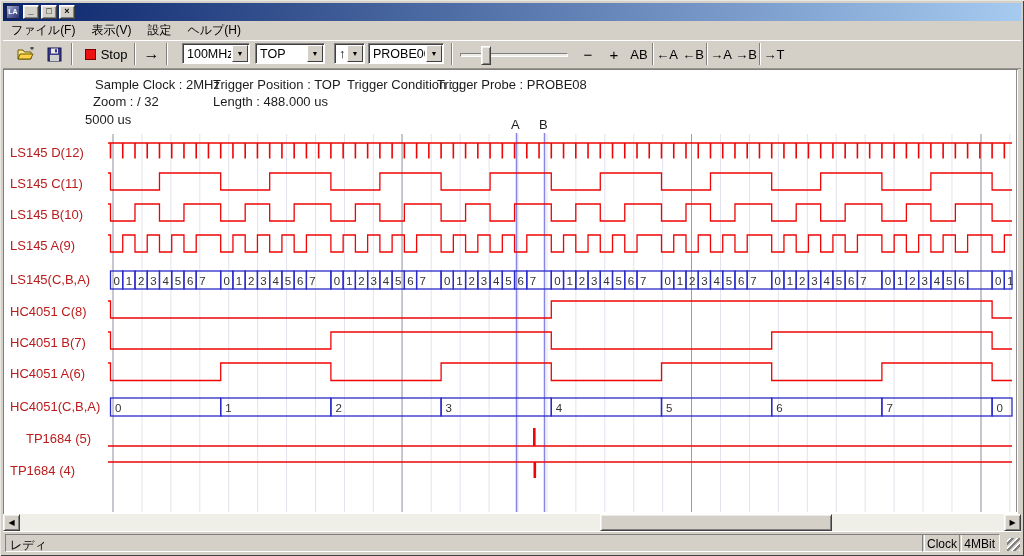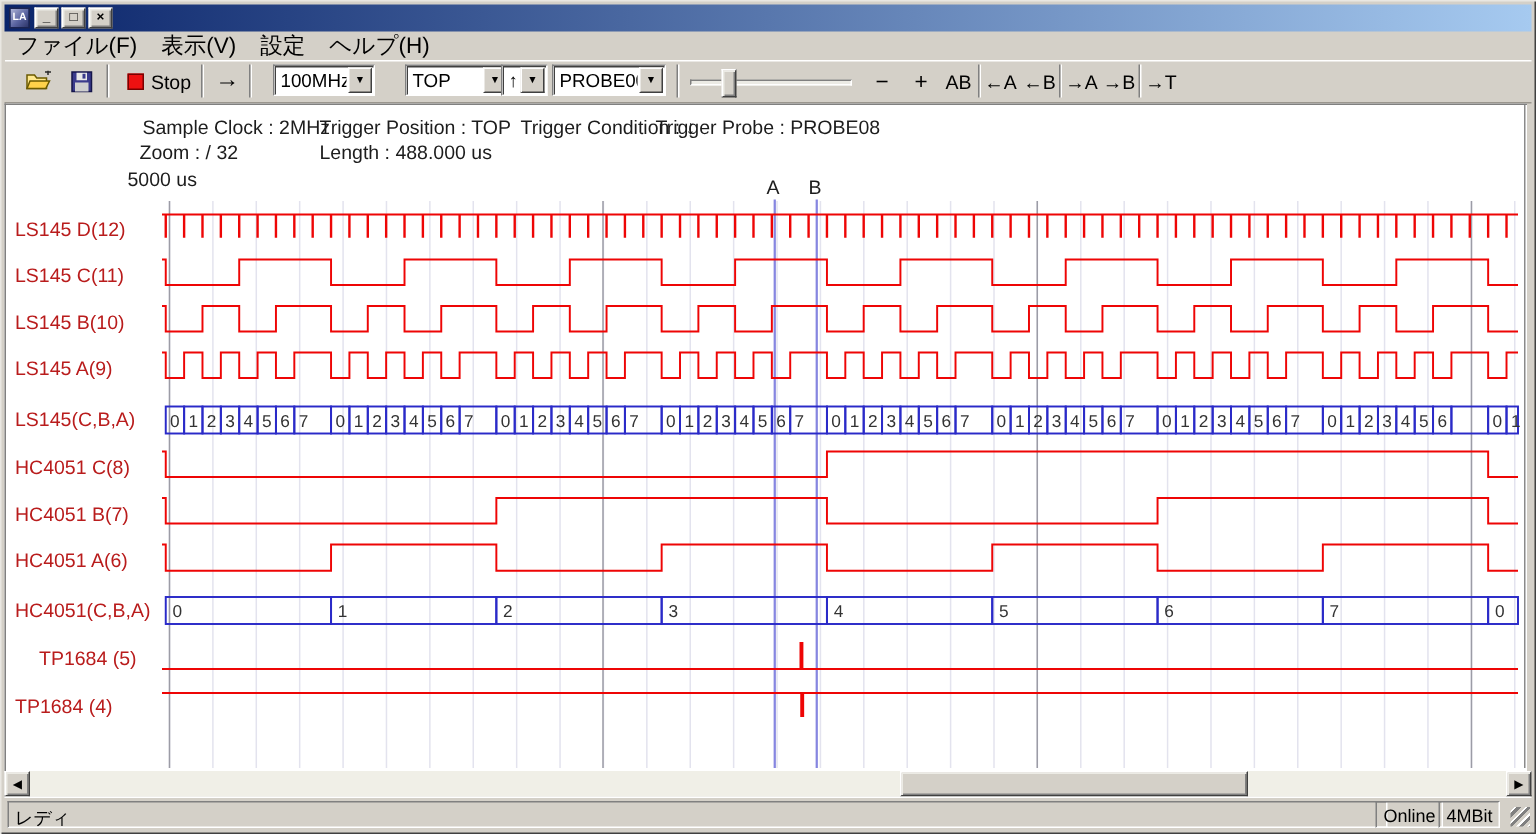--- a/index.html
+++ b/index.html
@@ -24,21 +24,21 @@
   .title-text { color:#fff; font-size:12px; font-weight:bold; white-space:nowrap; overflow:hidden; flex:1; letter-spacing:.2px; }
   .tb-btns { display:flex; gap:2px; padding-right:1px; }
   .tb-btn {
     width:16px; height:14px; background:#d4d0c8;
     border:1px solid; border-color:#ffffff #404040 #404040 #ffffff;
     box-shadow: inset 1px 1px 0 #ecebe5, inset -1px -1px 0 #808080;
     font-size:9px; line-height:11px; text-align:center; color:#000; font-weight:bold;
   }
   .menubar {
     position:absolute; left:3px; top:21px; width:1018px; height:19px;
-    display:flex; align-items:center; font-size:15px; color:#000;
+    display:flex; align-items:center; font-size:12px; color:#000;
   }
   .menu-item { padding:2px 8px; white-space:nowrap; }
   .toolbar {
     position:absolute; left:3px; top:40px; width:1018px; height:29px;
     border-bottom:1px solid #9a968e; box-shadow: inset 0 1px 0 #ffffff;
   }
   .tool-sep { position:absolute; top:3px; height:22px; width:2px; border-left:1px solid #808080; border-right:1px solid #ffffff; }
   .tbtn { position:absolute; top:3px; height:22px; display:flex; align-items:center; justify-content:center; font-size:13px; color:#000; white-space:nowrap; }
   .tbtn svg { display:block; }
   .stop-square { width:11px; height:11px; background:#ee1111; border:1px solid #7a0000; margin-right:5px; }
@@ -142,21 +142,21 @@
   <div class="tool-sep" style="left:131px;"></div>
   <div class="tbtn arrow-glyph" style="left:135px;width:27px;">
     <span>→</span>
   </div>
   <div class="tool-sep" style="left:163px;"></div>
 
   <div class="combo" style="left:179px;width:68px;">
     <span class="combo-value">100MHz</span>
     <span class="combo-drop">▼</span>
   </div>
-  <div class="combo" style="left:252px;width:70px;margin-left:15px;">
+  <div class="combo" style="left:252px;width:70px;">
     <span class="combo-value">TOP</span>
     <span class="combo-drop">▼</span>
   </div>
   <div class="combo" style="left:331px;width:31px;">
     <span class="combo-value">↑</span>
     <span class="combo-drop">▼</span>
   </div>
   <div class="combo" style="left:365px;width:76px;">
     <span class="combo-value">PROBE00</span>
     <span class="combo-drop">▼</span>
@@ -489,16 +489,16 @@
   <div class="scroll-thumb" id="scroll-thumb" style="left: 597px; width: 232px;"></div>
   <div class="scroll-btn" style="right:0;">
     <span>▶</span>
   </div>
 </div>
 
 <div class="statusbar">
   <div class="status-panel" style="left:2px;right:96px;">
     <span>レディ</span>
   </div>
-  <div class="status-panel" style="right:59px;">Online</div>
+  <div class="status-panel" style="right:59px;">Clock</div>
   <div class="status-panel" style="right:21px;">4MBit</div>
   <div class="resize-grip"></div>
 </div>
 
 </body></html>

